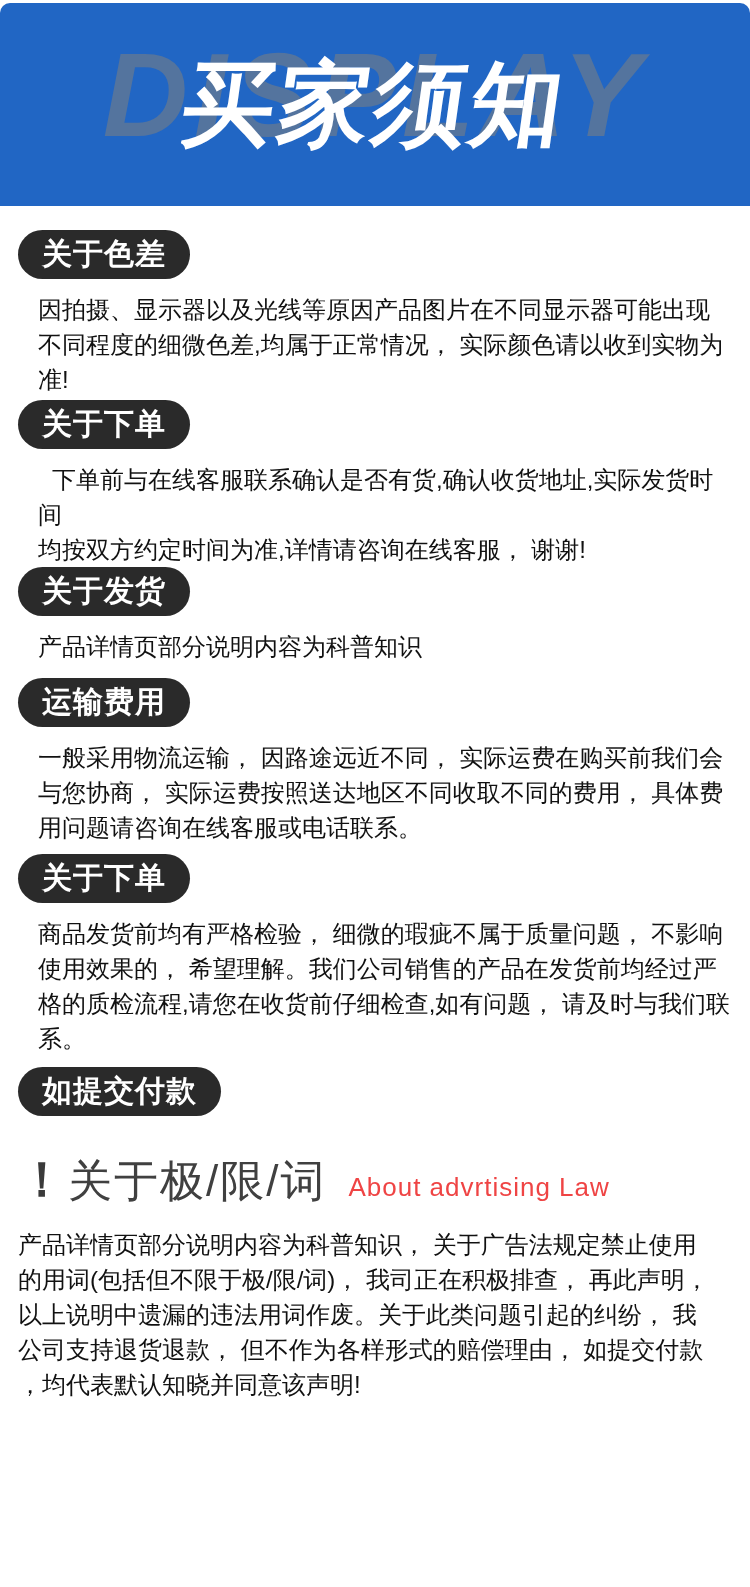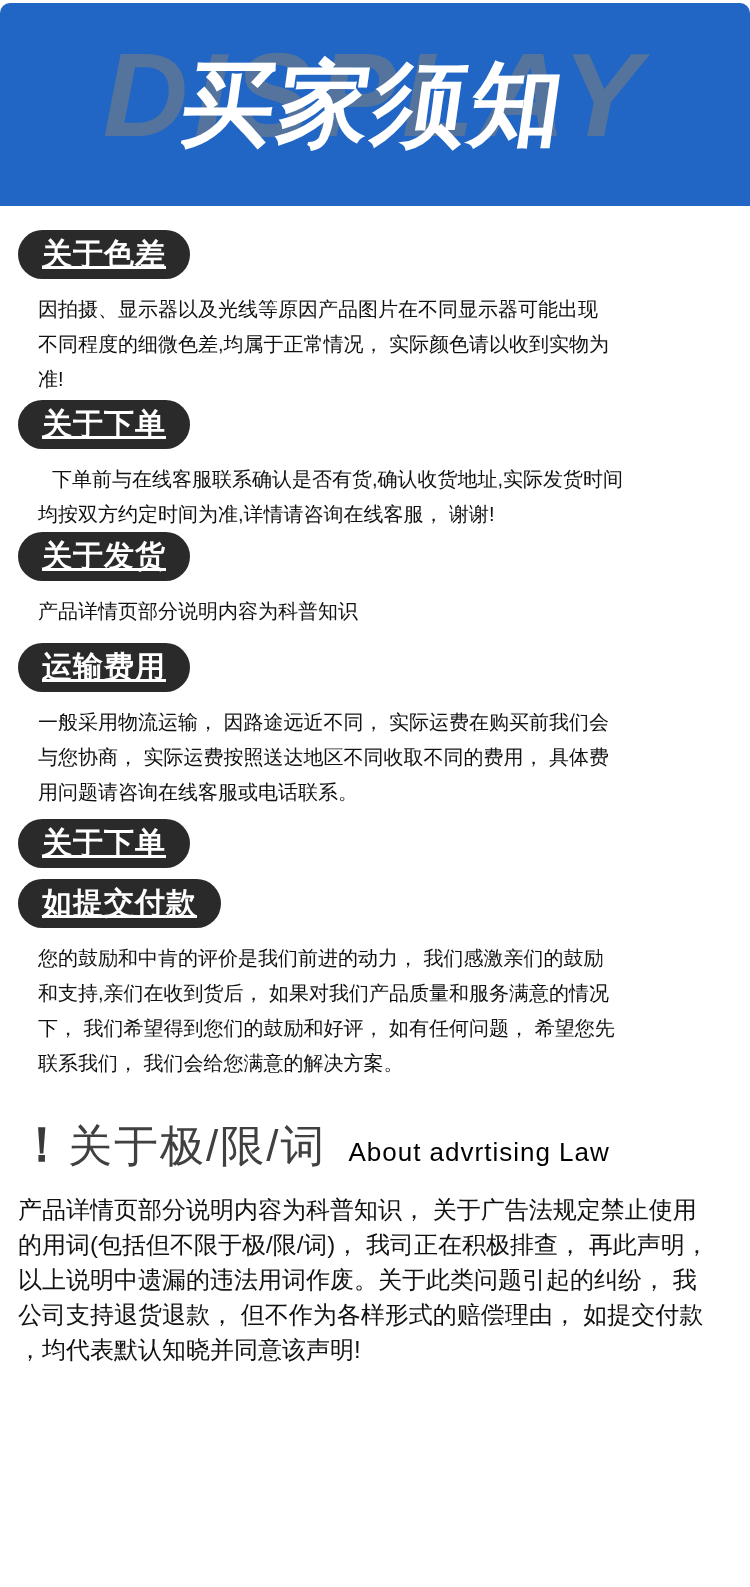--- a/index.html
+++ b/index.html
@@ -25,25 +25,24 @@
     font-size:92px;line-height:1;font-weight:800;color:#ffffff;
     transform:skewX(-8deg);letter-spacing:4px;white-space:nowrap;
   }
 
   
   .pill{
     display:inline-block;background:#2a2a2a;color:#ffffff;
     font-size:30px;font-weight:700;line-height:1;
     padding:9px 24px 10px;border-radius:26px;margin:0 0 0 18px;
     letter-spacing:1px;
-    text-decoration:underline;
   }
   .sec-body{
     margin:13px 14px 0 38px;
-    font-size:20px;font-weight:500;color:#111111;
+    font-size:24px;font-weight:500;color:#111111;
     line-height:35px;letter-spacing:0px;
     white-space:pre-line;
   }
   .sec{margin-top:0;}
   .sec.m-colordiff .pill{margin-top:24px;}
   .sec.m-order    .pill{margin-top:3px;}
   .sec.m-ship     .pill{}
   .sec.m-cost     .pill{margin-top:14px;}
   .sec.m-after    .pill{margin-top:9px;}
   .sec.m-review   .pill{margin-top:11px;}
@@ -55,21 +54,21 @@
   }
   .law-mark{
     font-size:48px;font-weight:600;color:#3a3a3a;line-height:1;
     margin-right:2px;
   }
   .law-title{
     font-size:44px;font-weight:300;color:#404040;letter-spacing:2px;
     line-height:1.1;
   }
   .law-sub{
-    font-size:26px;font-weight:300;color:#000000;margin-left:22px;
+    font-size:26px;font-weight:300;color:#ef4444;margin-left:22px;
     letter-spacing:1px;
   }
   .law-body{
     margin:22px 14px 0 18px;
     font-size:24px;font-weight:400;color:#111111;
     line-height:35px;white-space:pre-line;
   }
 </style>
 </head>
 <body>
@@ -101,28 +100,28 @@
 
   <div class="sec m-cost">
     <div class="pill">运输费用</div>
     <div class="sec-body">一般采用物流运输， 因路途远近不同， 实际运费在购买前我们会
 与您协商， 实际运费按照送达地区不同收取不同的费用， 具体费
 用问题请咨询在线客服或电话联系。</div>
   </div>
 
   <div class="sec m-after">
     <div class="pill">关于下单</div>
+    <div class="sec-body">商品发货前均有严格检验， 细微的瑕疵不属于质量问题， 不影响
+使用效果的， 希望理解。我们公司销售的产品在发货前均经过严
+格的质检流程,请您在收货前仔细检查,如有问题， 请及时与我们联
+系。</div>
   </div>
 
   <div class="sec m-review">
     <div class="pill">如提交付款</div>
-    <div class="sec-body">您的鼓励和中肯的评价是我们前进的动力， 我们感激亲们的鼓励
-和支持,亲们在收到货后， 如果对我们产品质量和服务满意的情况
-下， 我们希望得到您们的鼓励和好评， 如有任何问题， 希望您先
-联系我们， 我们会给您满意的解决方案。</div>
   </div>
 
   <div class="law-head">
     <span class="law-mark">！</span>
     <span class="law-title">关于极/限/词</span>
     <span class="law-sub">About advrtising Law</span>
   </div>
   <div class="law-body">产品详情页部分说明内容为科普知识， 关于广告法规定禁止使用
 的用词(包括但不限于极/限/词)， 我司正在积极排查， 再此声明，
 以上说明中遗漏的违法用词作废。关于此类问题引起的纠纷， 我

